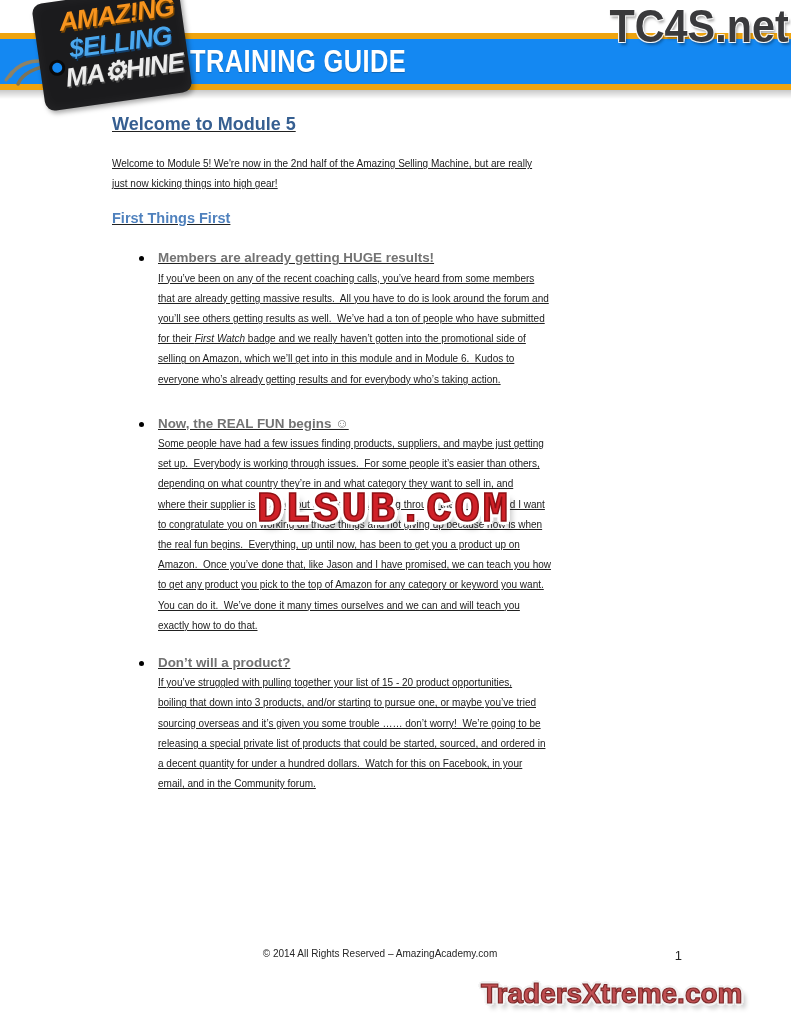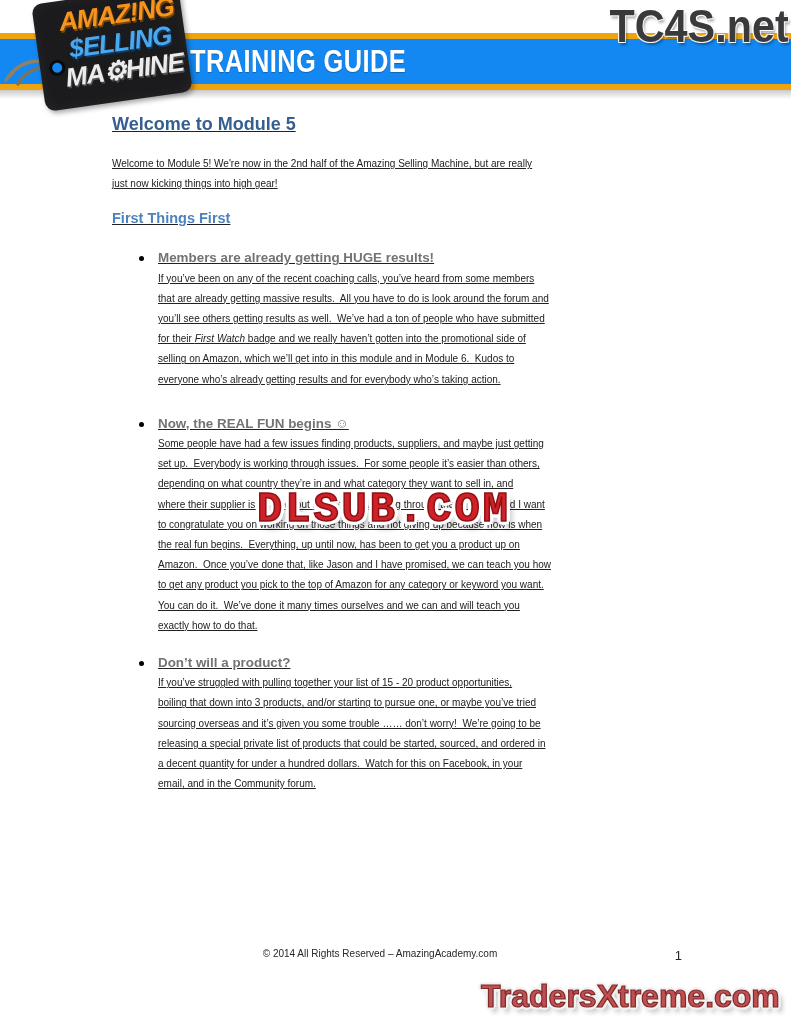--- a/index.html
+++ b/index.html
@@ -61,21 +61,21 @@
   .page-num{position:absolute;left:662px;top:948px;width:20px;text-align:right;
       font-size:13px;color:#262626;}
 
   
   .wm-dlsub{position:absolute;left:257px;top:489px;font-family:Liberation Mono, monospace;
       font-size:42px;font-weight:bold;letter-spacing:3px;line-height:1;color:#D02128;
       -webkit-text-stroke:1.5px #8C1014;white-space:nowrap;
       text-shadow:-3px -3px 0 #fff,3px -3px 0 #fff,-3px 3px 0 #fff,3px 3px 0 #fff,
                   -4px 0 0 #fff,4px 0 0 #fff,0 -4px 0 #fff,0 4px 0 #fff,
                   5px 7px 6px rgba(0,0,0,0.3);}
-  .wm-traders{position:absolute;left:481px;top:980px;font-size:32px;font-weight:bold;line-height:1;
+  .wm-traders{position:absolute;left:481px;top:980px;font-size:28px;font-weight:bold;line-height:1;
       color:#C04F52;-webkit-text-stroke:1.2px #7E2A2A;white-space:nowrap;letter-spacing:0px;
       text-shadow:-2px -2px 0 #f2f2f2,2px -2px 0 #f2f2f2,-2px 2px 0 #f2f2f2,2px 2px 0 #f2f2f2,
                   -3px 0 0 #f2f2f2,3px 0 0 #f2f2f2,0 -3px 0 #f2f2f2,0 3px 0 #f2f2f2,
                   4px 5px 5px rgba(0,0,0,0.3);}
 </style>
 </head>
 <body>
 
 <div class="page">
 

